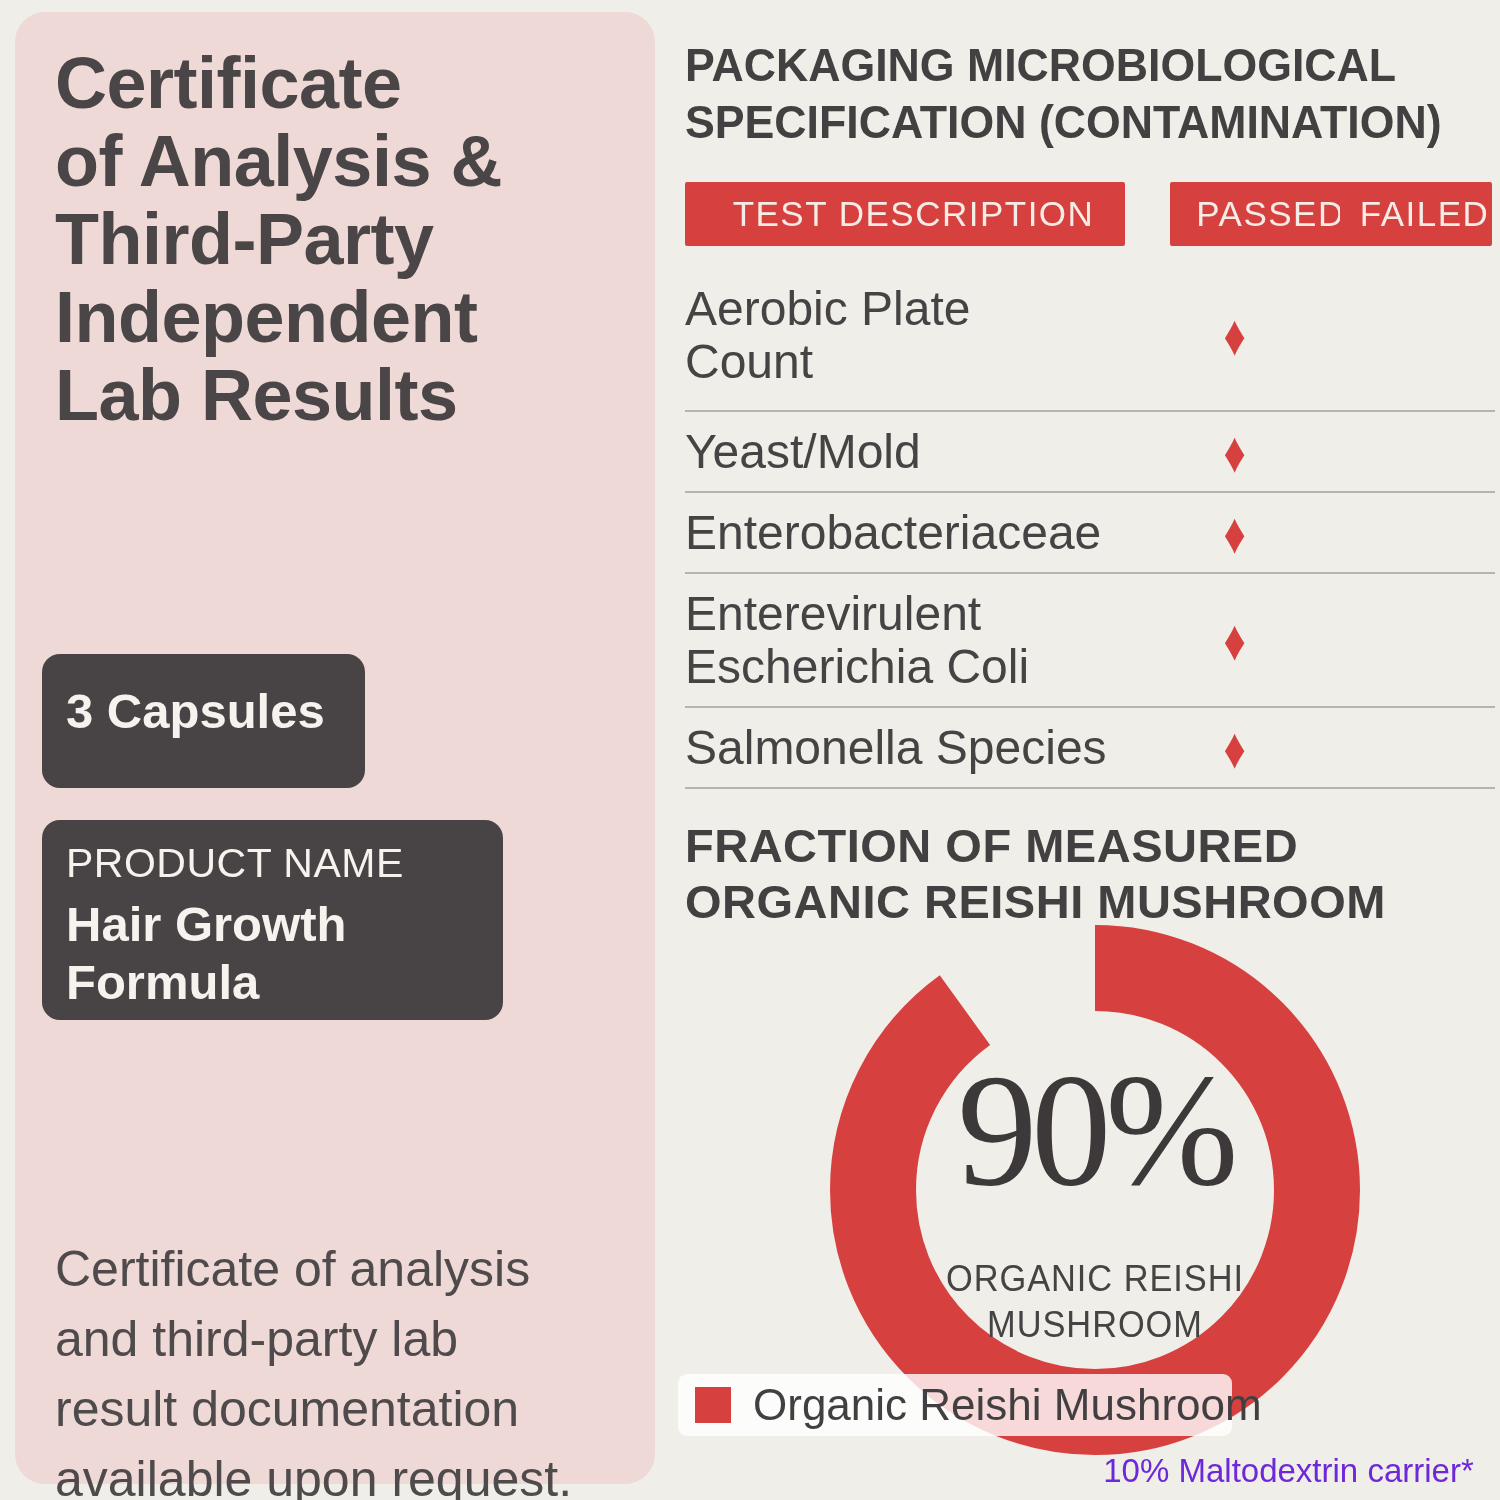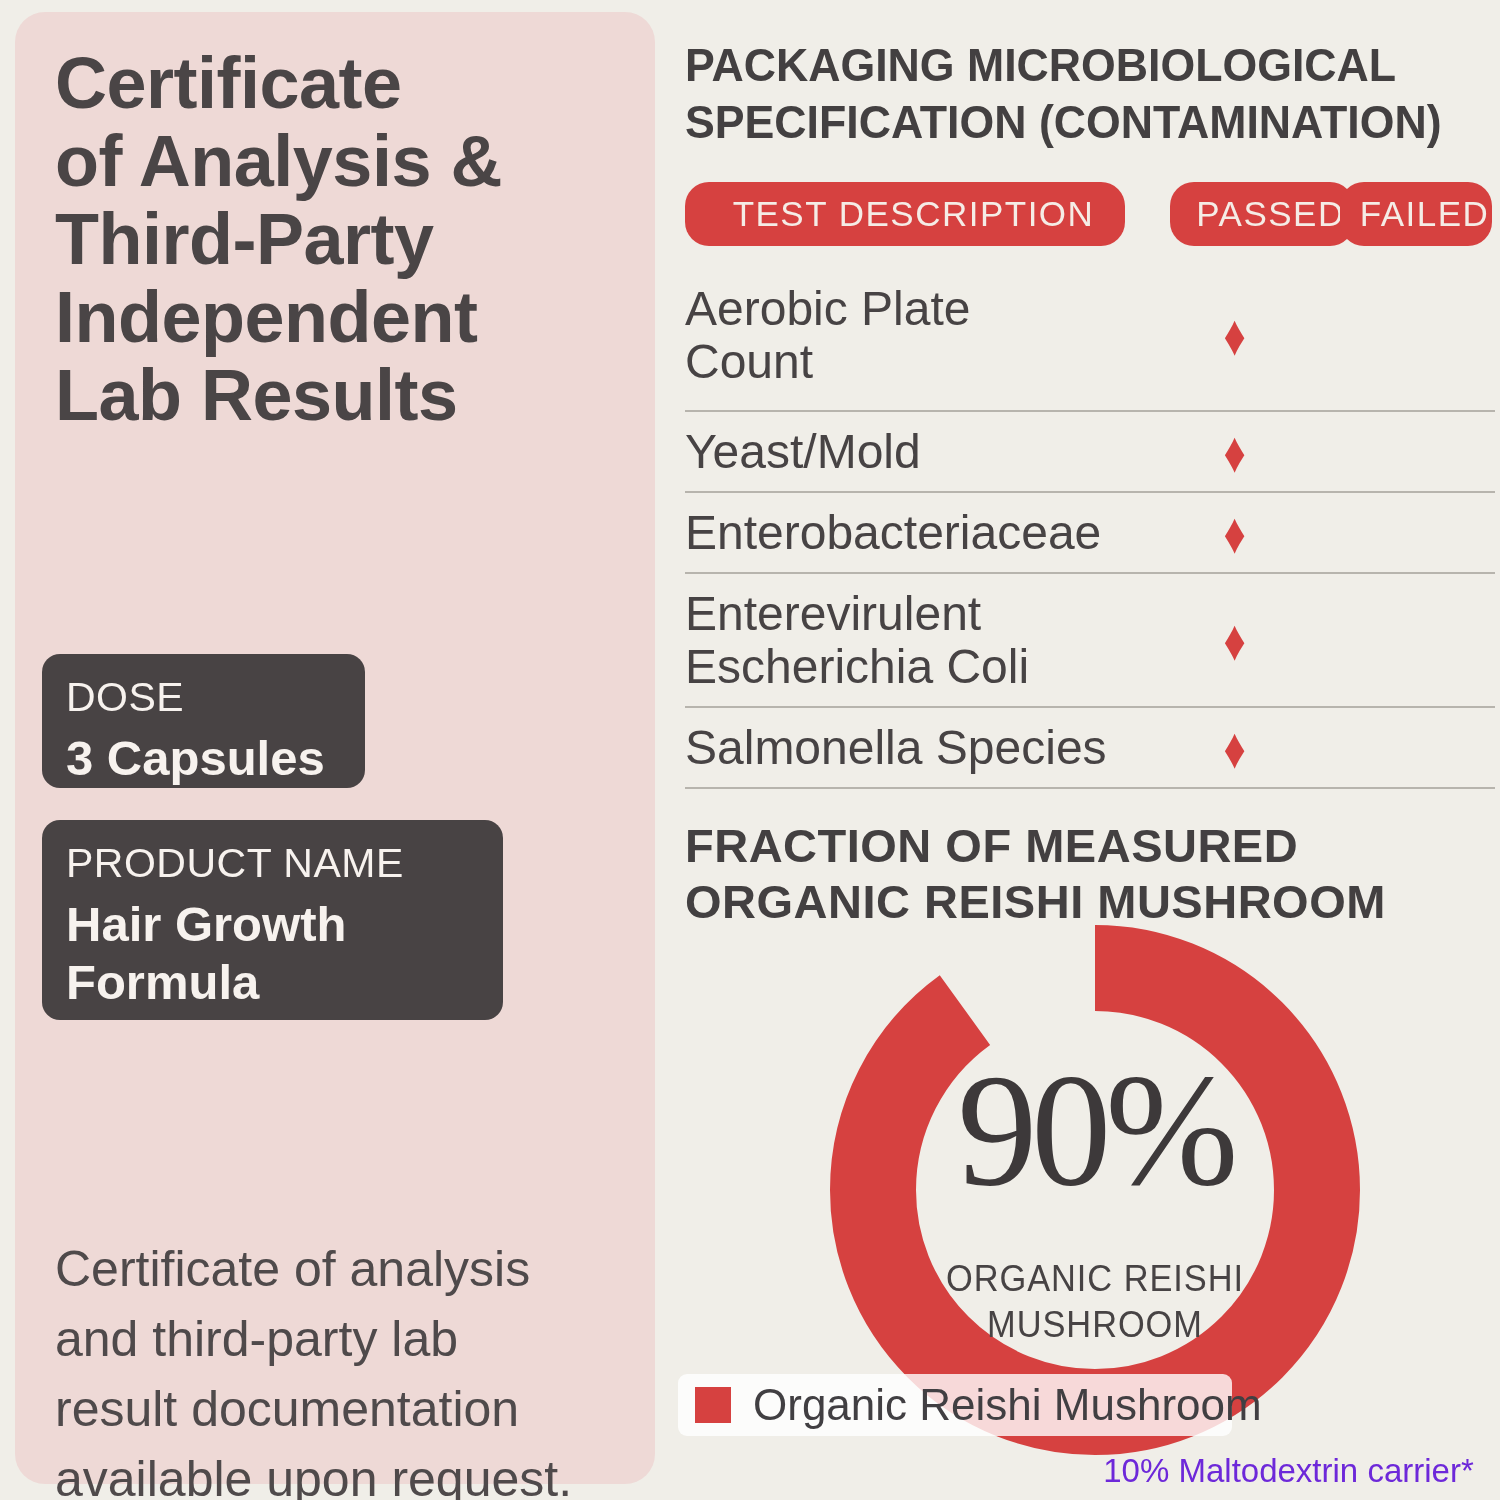--- a/index.html
+++ b/index.html
@@ -30,21 +30,21 @@
   .box-value{font-size:49px;font-weight:700;margin-top:8px;line-height:58px;white-space:pre-line;}
   .note{position:absolute;left:40px;top:1222px;width:570px;
     font-size:50px;line-height:70px;color:#4f4a4b;white-space:pre-line;}
 
   
   .right-panel{position:absolute;left:685px;top:0;width:812px;height:1500px;}
   .section-heading{font-weight:700;color:#434041;white-space:pre-line;}
   .micro-heading{position:absolute;left:0;top:36px;width:860px;
     font-size:47px;line-height:57px;transform:scaleX(0.95);transform-origin:left top;}
   .col-header{position:absolute;top:182px;height:64px;background:var(--red);
-    border-radius:24px;display:flex;align-items:center;justify-content:center;
+    border-radius:2px;display:flex;align-items:center;justify-content:center;
     color:var(--btn-text);font-size:35px;letter-spacing:1.5px;font-weight:400;padding-left:17px;}
   .col-header.test{left:0;width:440px;}
   .col-header.passed{left:457px;width:184px;margin-left:28px;}
   .col-header.failed{left:655px;width:152px;text-align:center;}
 
   .rows{position:absolute;left:0;top:260px;width:810px;}
   .t-row{display:grid;grid-template-columns:455px 190px 1fr;align-items:center;
     border-bottom:2px solid var(--divider);padding:13px 0;}
   .t-row:first-child{padding:22px 0;}
   .cell.test-name{font-size:48px;line-height:53px;color:#474344;white-space:pre-line;}
@@ -78,21 +78,20 @@
 <div id="canvas">
 
   <aside class="left-panel">
     <h1 class="page-title">Certificate
 of Analysis &amp;
 Third-Party
 Independent
 Lab Results</h1>
 
     <div class="info-box dose-box">
-      <div class="box-label">DOSE</div>
       <div class="box-value">3 Capsules</div>
     </div>
 
     <div class="info-box product-box">
       <div class="box-label">PRODUCT NAME</div>
       <div class="box-value">Hair Growth
 Formula</div>
     </div>
 
     <p class="note">Certificate of analysis

